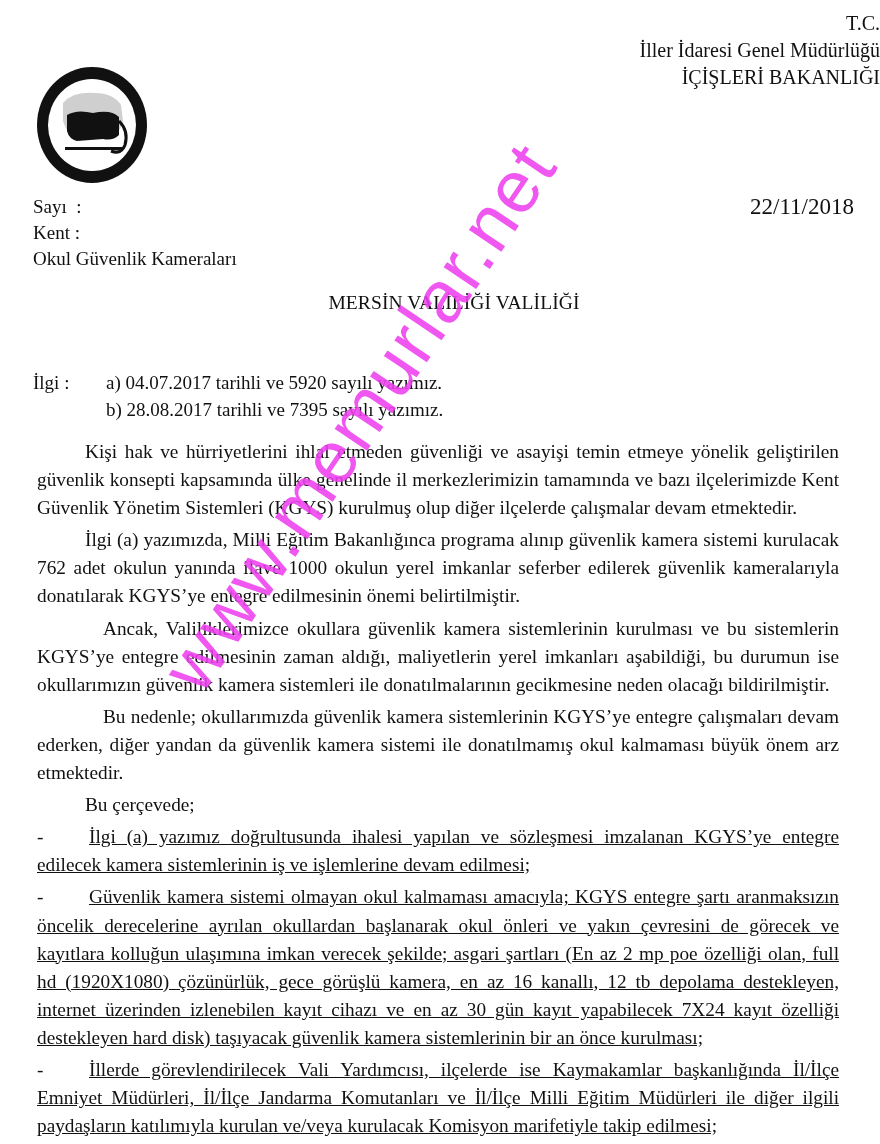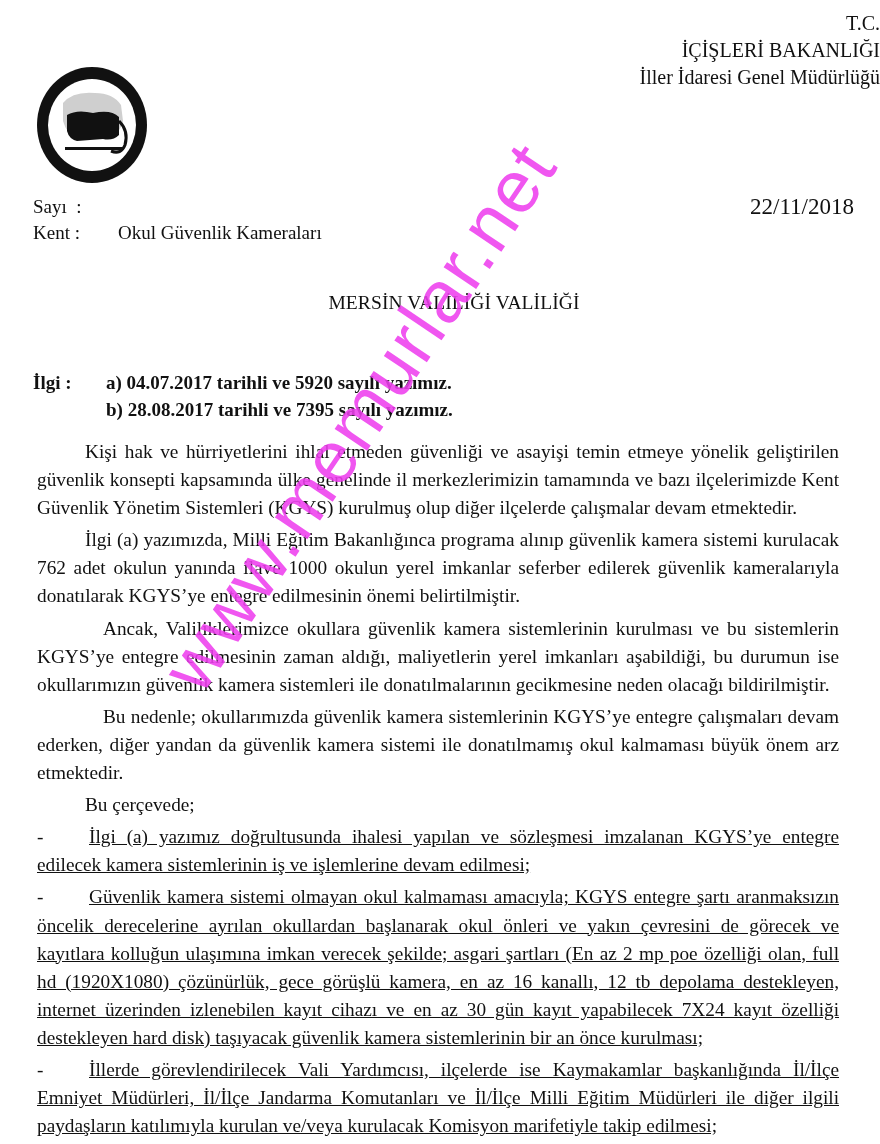--- a/index.html
+++ b/index.html
@@ -13,33 +13,33 @@
       position: absolute; left: 0; right: 0; top: 10px;
       text-align: right; font-size: 20px; line-height: 27px;
     }
     .header .line { display: block; }
     .seal {
       position: absolute; left: 33px; top: 63px; width: 118px; height: 124px;
     }
     .meta {
       position: absolute; left: 33px; top: 194px; font-size: 19px; line-height: 26px;
     }
-    .meta-row { display: flex; }
+    .meta-row { display: flex; flex-direction: column; }
     .meta-label { width: 85px; }
     .date {
       position: absolute; right: 26px; top: 194px; font-size: 23px; line-height: 26px;
     }
     .addressee {
       position: absolute; left: 0; right: 0; top: 292px; text-align: center;
       font-size: 19.5px; letter-spacing: 0.1px; margin-left: 28px;
     }
     .ilgi {
       position: absolute; left: 33px; top: 369px; font-size: 19px; line-height: 27px;
     }
-    .ilgi-row { display: flex; font-weight: bold; }
+    .ilgi-row { display: flex; }
     .ilgi-label { width: 73px; }
     .body {
       position: absolute; left: 33px; width: 810px; top: 434px;
       font-size: 19.3px; line-height: 28.1px; text-align: justify;
     }
     .body p { margin: 4px; }
     .indent { text-indent: 48px; }
     .indent2 { text-indent: 66px; }
     .bullet-p { text-indent: 0; text-decoration: underline; }
     .bullet-p .dash { display: inline-block; width: 52px; }
@@ -51,22 +51,22 @@
       letter-spacing: 2px; white-space: nowrap; pointer-events: none;
     }
   </style>
 </head>
 <body>
 
 <div class="page">
 
   <div class="header">
     <span class="line">T.C.</span>
+    <span class="line">İller İdaresi Genel Müdürlüğü</span>
     <span class="line">İÇİŞLERİ BAKANLIĞI</span>
-    <span class="line">İller İdaresi Genel Müdürlüğü</span>
   </div>
 
   <div class="seal">
     <svg width="118" height="124" viewBox="0 0 118 124">
       <ellipse cx="59" cy="62" rx="55" ry="58" fill="#111"></ellipse>
       <ellipse cx="59" cy="62" rx="44" ry="46" fill="#fff"></ellipse>
       <path d="M30 40 Q40 28 62 30 Q80 30 88 42 L90 58 Q86 72 78 74 L44 76 Q34 72 30 58 Z" fill="#cfcfcf"></path>
       <path d="M34 52 Q44 46 60 50 Q78 46 86 54 L86 72 Q80 78 70 76 L44 78 Q36 76 34 68 Z" fill="#111"></path>
       <path d="M86 58 Q96 68 92 82 Q88 92 78 88" stroke="#111" stroke-width="3" fill="none"></path>
       <rect x="32" y="84" width="58" height="3" fill="#111"></rect>

